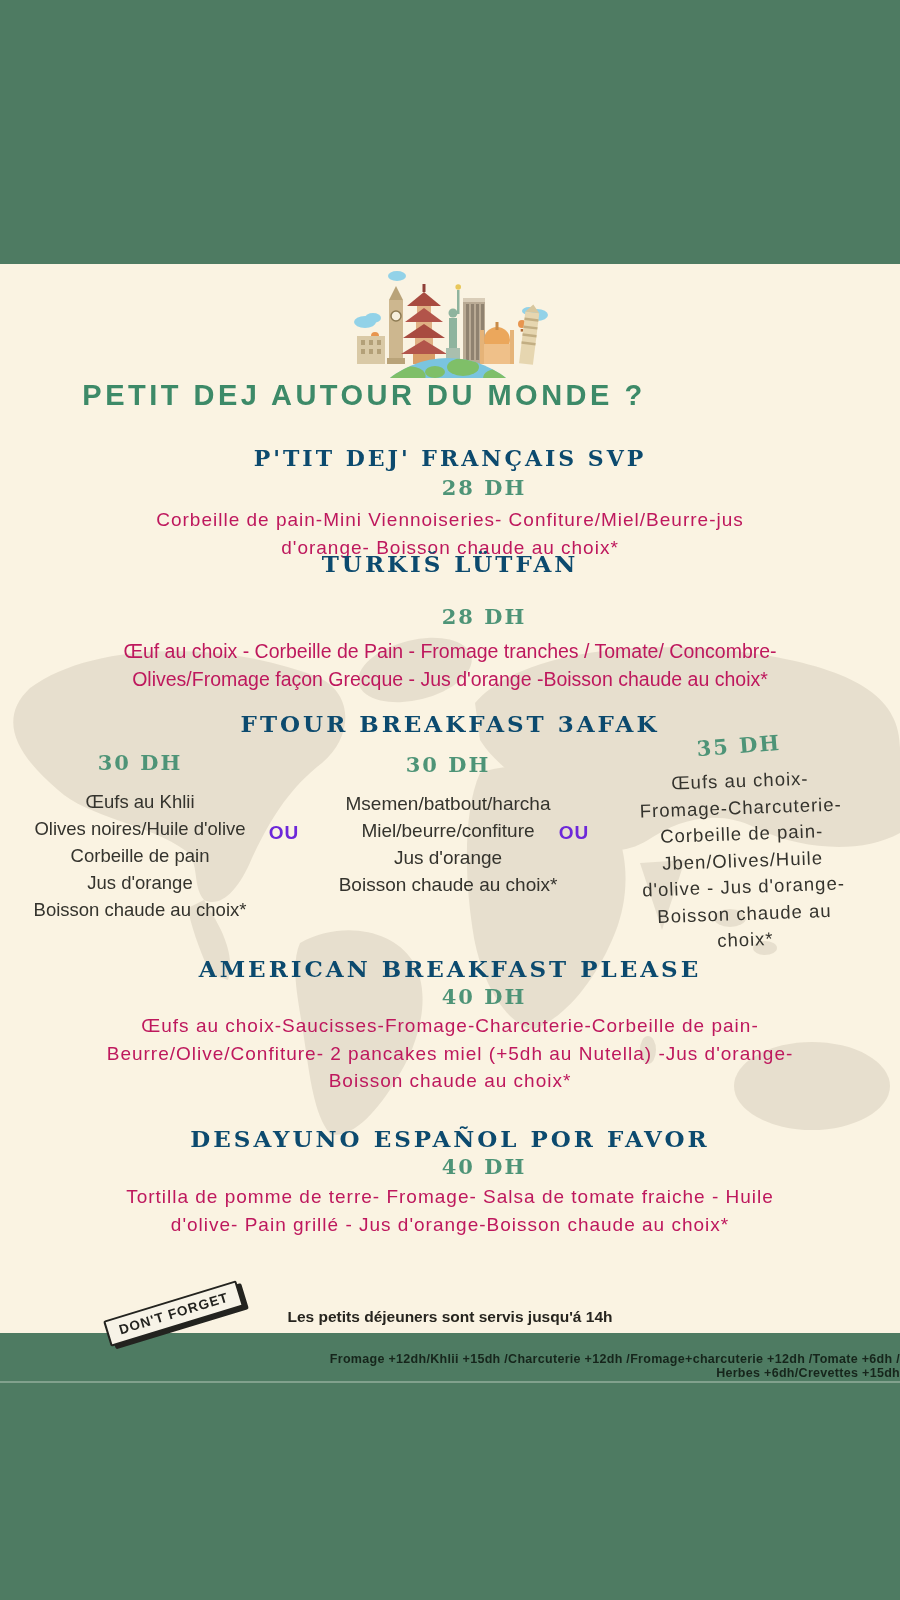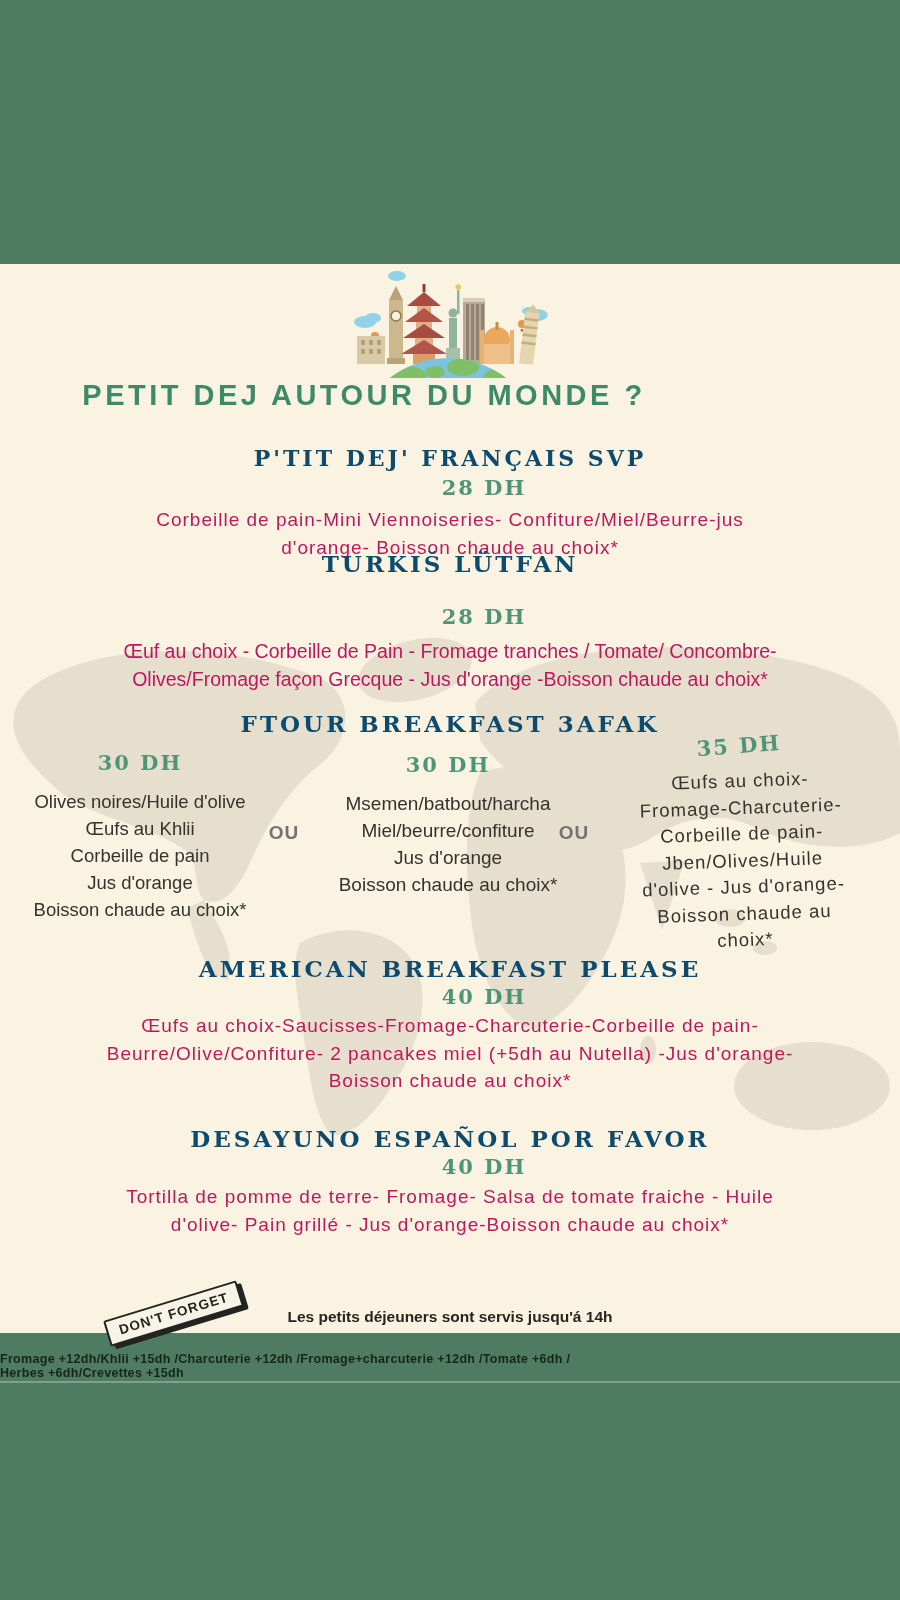--- a/index.html
+++ b/index.html
@@ -58,35 +58,35 @@
     font-size:21px; letter-spacing:2px; display:block;
   }
   .mcol .mcol-items { margin-top:13px; line-height:27px; }
   #mcol-left  { left:18px;  top:750px; width:244px; }
   #mcol-mid   { left:302px; top:752px; width:292px; font-size:19px; }
   #mcol-right { left:598px; top:733px; width:288px; transform:rotate(-2deg); letter-spacing:1px; line-height:26px; }
   #mcol-right .mcol-price { display:inline-block; transform:rotate(-2.5deg); }
   #mcol-right .mcol-items { margin-top:8px; line-height:26.5px; }
   .ou-sep {
     position:absolute; top:822px; width:48px; text-align:center;
-    color:#737373; font-size:19px; font-weight:700; letter-spacing:1px;
+    color:#6d28d9; font-size:19px; font-weight:700; letter-spacing:1px;
   }
   #ou-left  { left:260px; }
   #ou-right { left:550px; }
 
   
   .service-note {
     position:absolute; left:0; top:1308px; width:900px; text-align:center;
     color:#26241e; font-size:15.5px; font-weight:600;
   }
   .eggs-note {
     position:absolute; left:0; top:1337px; width:900px; text-align:center;
     color:#1c4030; font-size:13px; font-weight:700; letter-spacing:.3px;
   }
-  .supp-line { position:absolute; left:0; width:900px; text-align:left;
+  .supp-line { position:absolute; left:0; width:900px; text-align:right;
     color:#16251b; font-size:12.5px; font-weight:600; letter-spacing:.3px; }
   #supp-1 { top:1352px; }
   #supp-2 { top:1366px; }
 
   .stamp {
     position:absolute; left:104px; top:1300px; transform:rotate(-17deg);
     background:#f7f3e7; color:#23231f; border:2px solid #23231f; border-radius:2px;
     padding:4px 11px; font-size:13.5px; font-weight:700; letter-spacing:1px;
     box-shadow:4px 4px 0 0 #23231f; z-index:5; white-space:nowrap;
   }
@@ -196,22 +196,22 @@
 
   <div class="sec-heading" id="h-turkish">TURKIŠ  LÜTFAN</div>
   <div class="sec-price" id="p-turkish">28 DH</div>
   <div class="sec-body" id="b-turkish">Œuf au choix - Corbeille de Pain - Fromage tranches / Tomate/ Concombre- Olives/Fromage façon Grecque - Jus d'orange -Boisson chaude au choix*</div>
 
   <div class="sec-heading" id="h-moroccan">FTOUR BREAKFAST 3AFAK</div>
 
   <div class="mcol" id="mcol-left">
     <span class="mcol-price">30 DH</span>
     <div class="mcol-items">
+      <div>Œufs au Khlii</div>
       <div>Olives noires/Huile d'olive</div>
-      <div>Œufs au Khlii</div>
       <div>Corbeille de pain</div>
       <div>Jus d'orange</div>
       <div>Boisson chaude au choix*</div>
     </div>
   </div>
 
   <div class="ou-sep" id="ou-left">OU</div>
 
   <div class="mcol" id="mcol-mid">
     <span class="mcol-price">30 DH</span>

